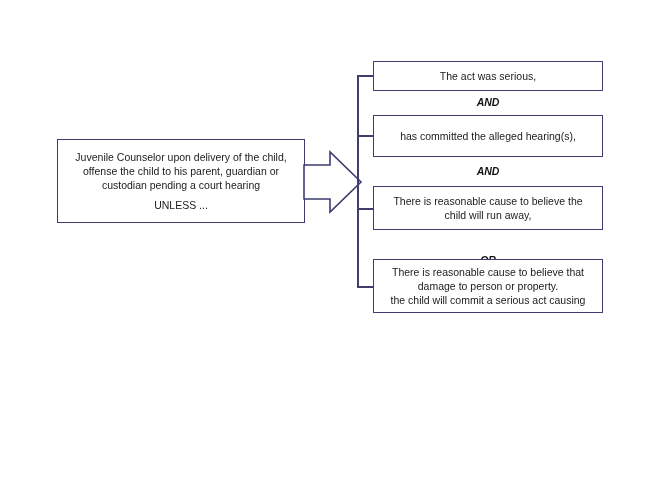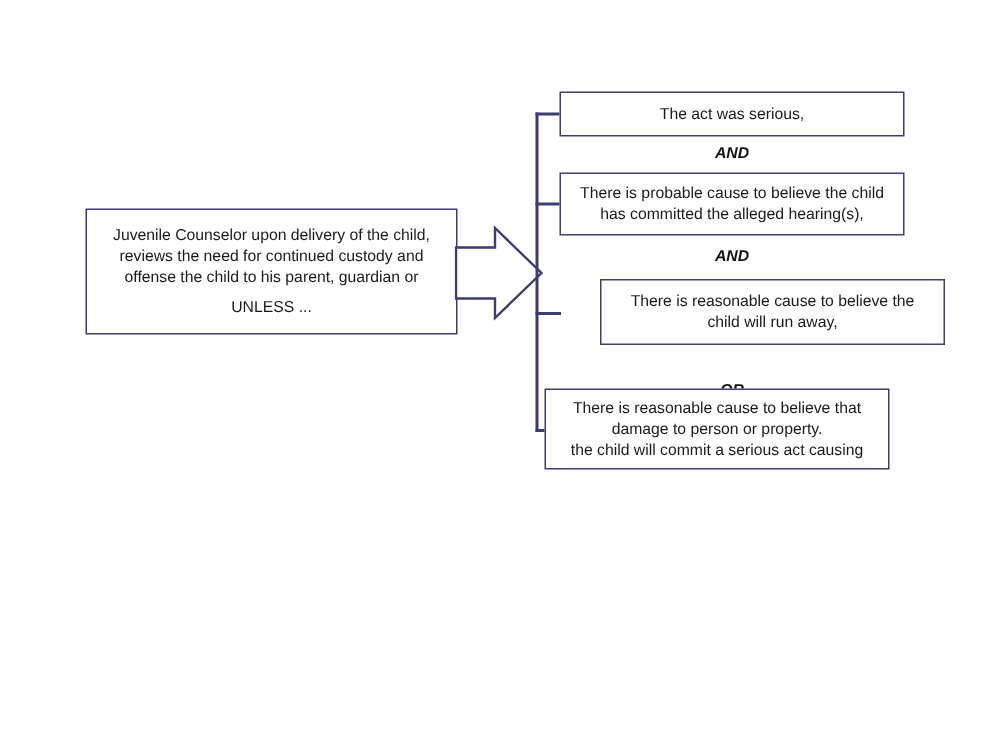--- a/index.html
+++ b/index.html
@@ -56,24 +56,23 @@
     left: 373px;
     top: 115px;
     width: 230px;
     height: 42px;
   }
   #cond-box-2 {
     left: 373px;
     top: 186px;
     width: 230px;
     height: 44px;
-    margin-left: 27px;
   }
   #cond-box-3 {
-    left: 363px;
+    left: 373px;
     top: 259px;
     width: 230px;
     height: 54px;
   }
   .connector-label {
     position: absolute;
     left: 373px;
     width: 230px;
     text-align: center;
     font-size: 10.5px;
@@ -113,22 +112,22 @@
     height: 64px;
   }
 </style>
 </head>
 <body>
 
 <div id="canvas">
 
   <div class="node" id="source-node">
     <span class="ln">Juvenile Counselor upon delivery of the child,</span>
-    <span class="ln">reviews the need for continued custody and</span>
     <span class="ln">offense the child to his parent, guardian or</span>
+    <span class="ln">custodian pending a court hearing</span>
     <span class="spacer"></span>
     <span class="ln">UNLESS ...</span>
   </div>
 
   <svg id="block-arrow" viewBox="0 0 60 64" xmlns="http://www.w3.org/2000/svg">
     <polygon points="1,15 27,15 27,2 58,32 27,62 27,49 1,49" fill="#ffffff" stroke="#3d3d70" stroke-width="1.6" stroke-linejoin="miter"></polygon>
   </svg>
 
   <div class="trunk"></div>
   <div class="stub" id="stub-0"></div>
@@ -136,21 +135,20 @@
   <div class="stub" id="stub-2"></div>
   <div class="stub" id="stub-3"></div>
 
   <div class="node" id="cond-box-0">
     <span class="ln">The act was serious,</span>
   </div>
 
   <div class="connector-label" id="conn-label-0">AND</div>
 
   <div class="node" id="cond-box-1">
-    <span class="ln">There is probable cause to believe the child</span>
     <span class="ln">has committed the alleged hearing(s),</span>
   </div>
 
   <div class="connector-label" id="conn-label-1">AND</div>
 
   <div class="node" id="cond-box-2">
     <span class="ln">There is reasonable cause to believe the</span>
     <span class="ln">child will run away,</span>
   </div>
 

